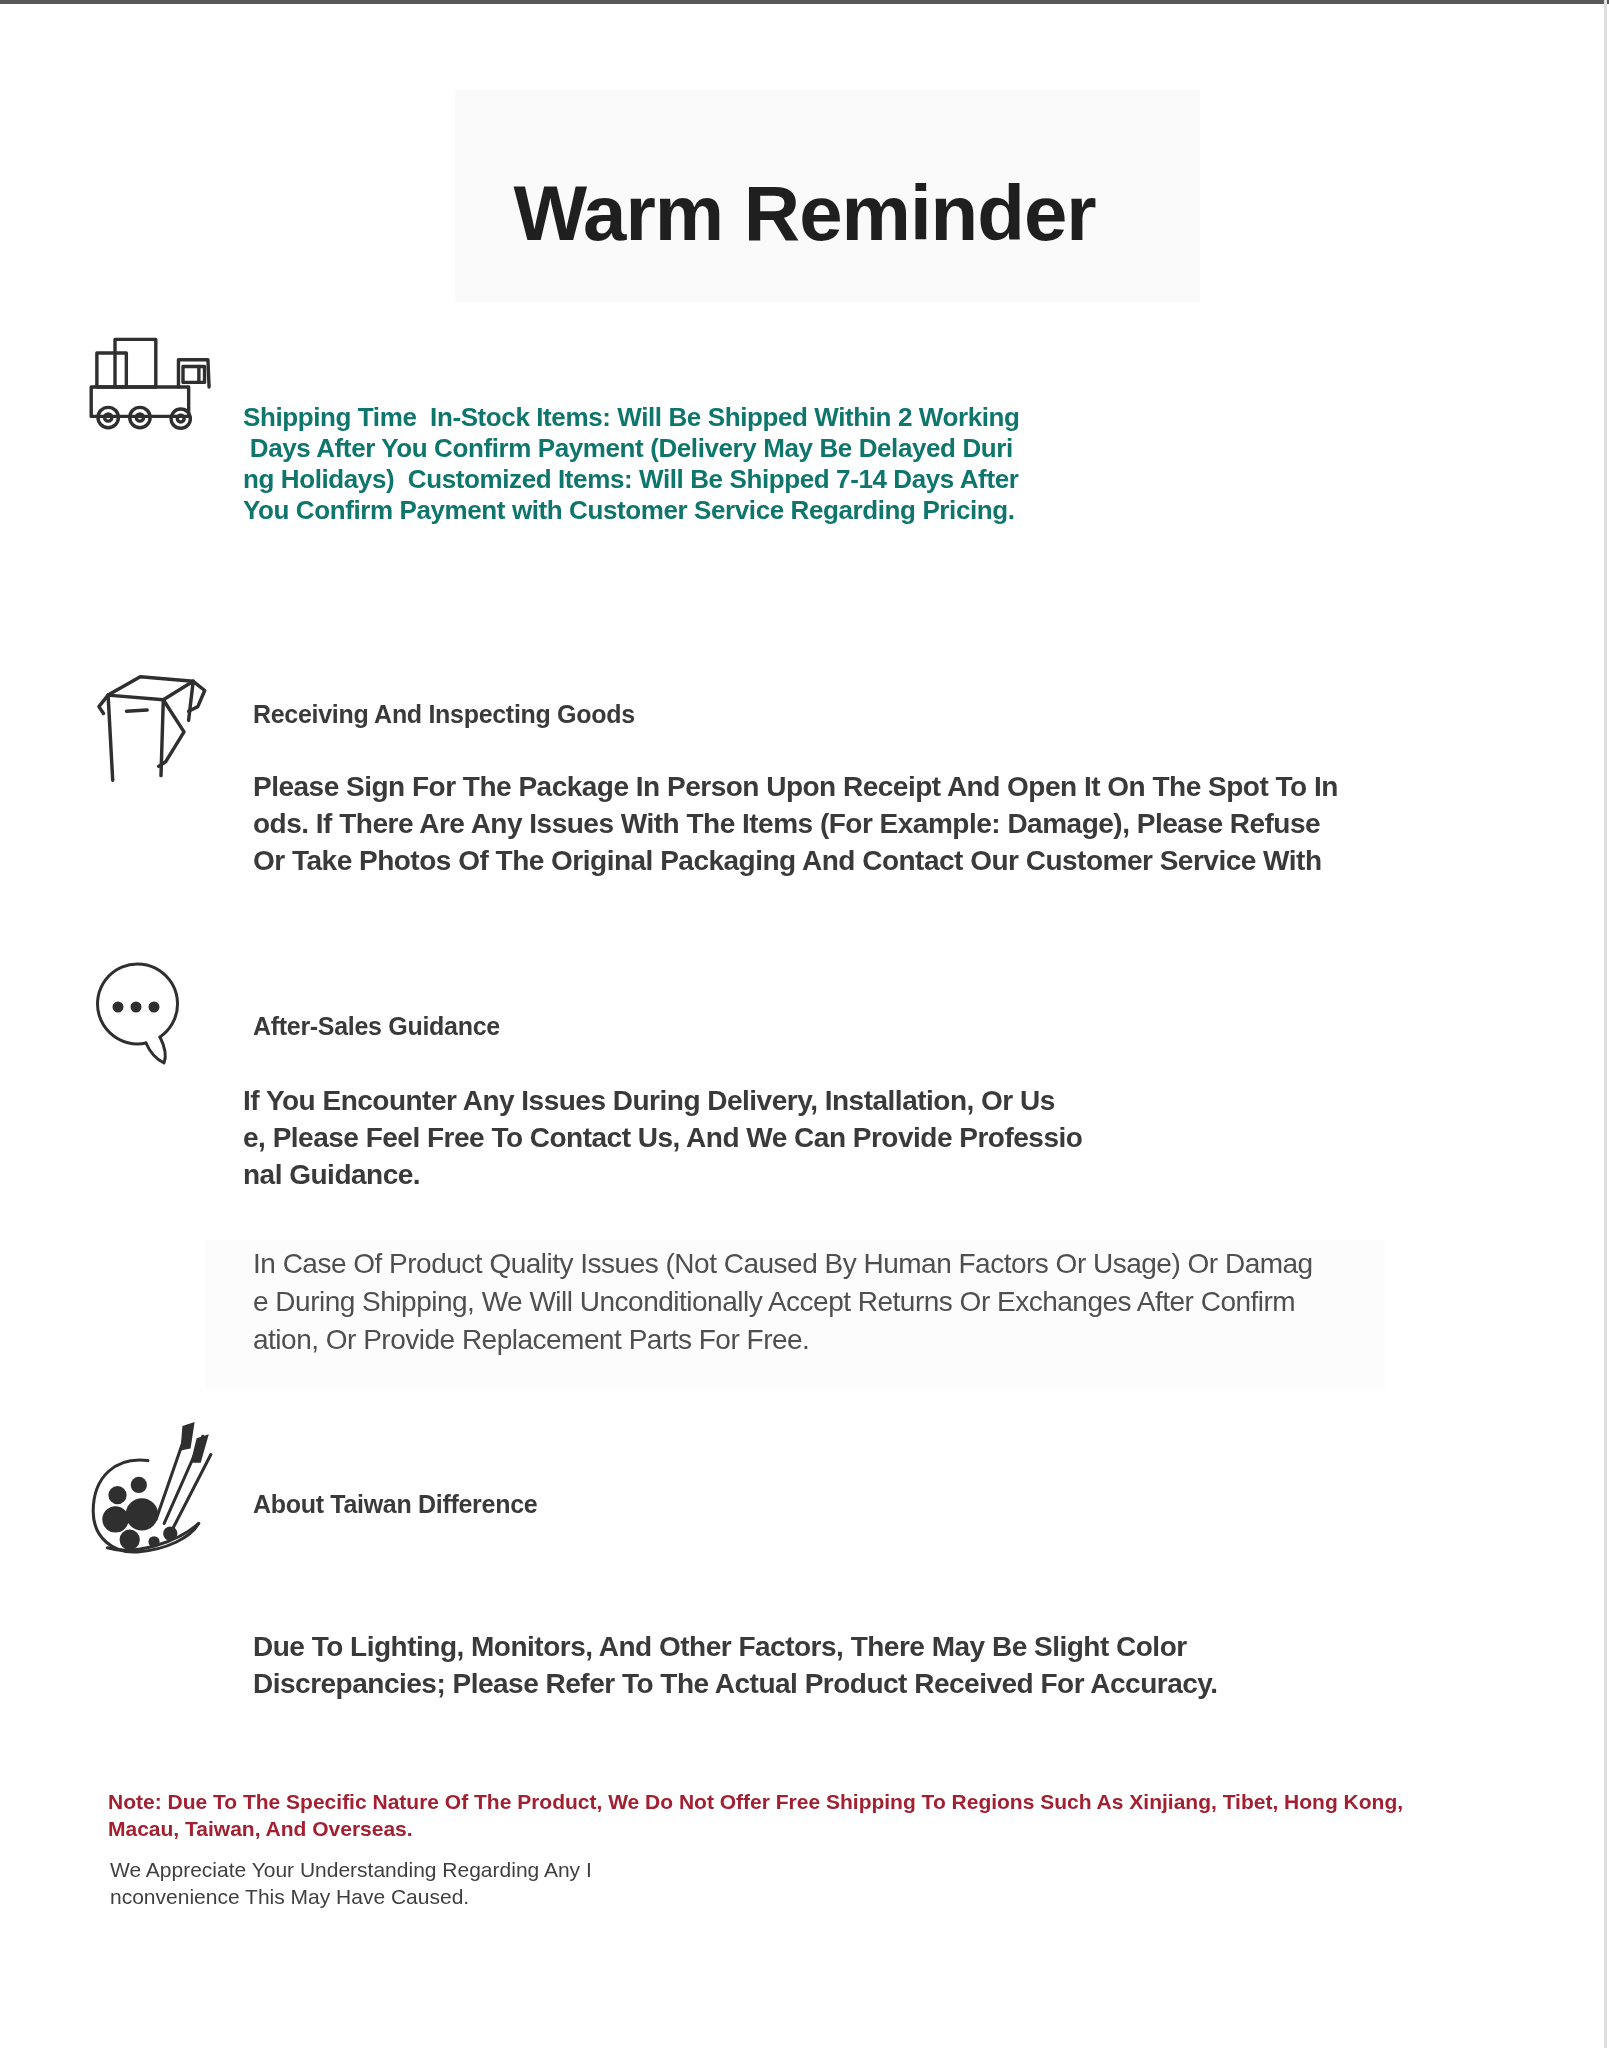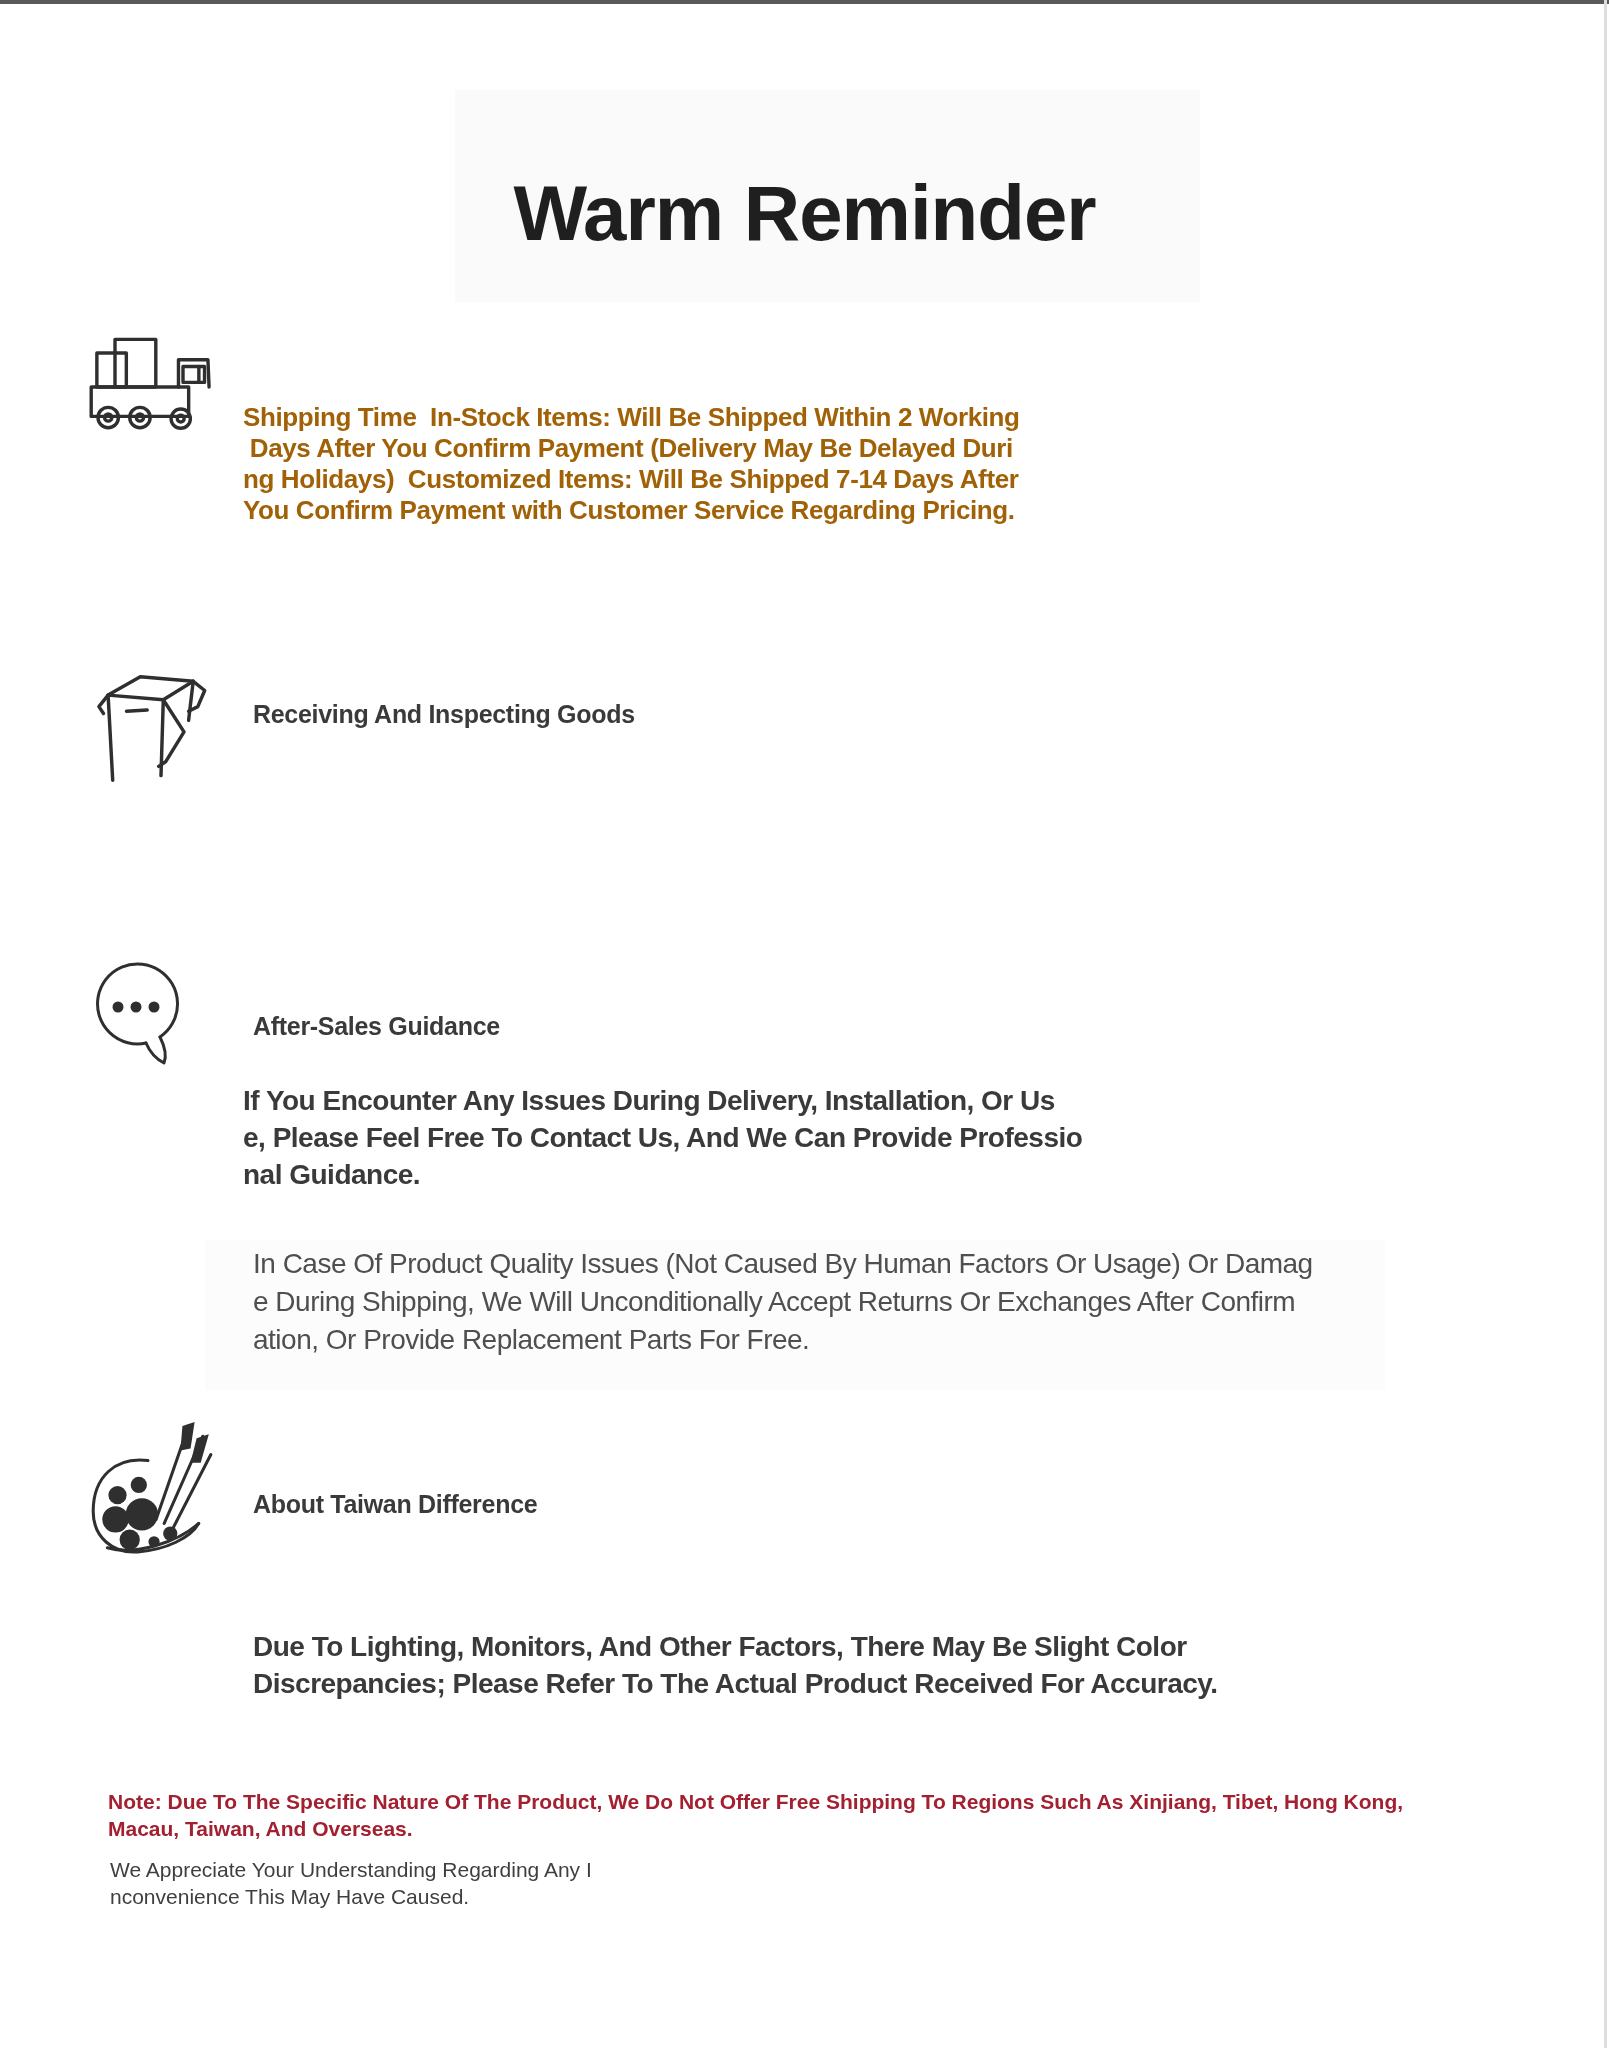--- a/index.html
+++ b/index.html
@@ -27,21 +27,21 @@
     position:absolute;
     font-size:25px;font-weight:700;color:#3a3a3a;
     letter-spacing:-0.3px;white-space:pre;text-align:center;
   }
   .para{
     position:absolute;left:243px;right:0;
     overflow:hidden;
     white-space:pre;
   }
   .para-bold-sm{
-    font-size:26px;font-weight:700;color:#a16207;
+    font-size:26px;font-weight:700;color:#0f766e;
     line-height:31px;letter-spacing:-0.4px;
   }
   .para-bold-lg{
     font-size:28px;font-weight:700;color:#3a3a3a;
     line-height:37px;letter-spacing:-0.5px;
   }
   .para-light-lg{
     font-size:28px;font-weight:400;color:#4f4f4f;
     line-height:38px;letter-spacing:-0.5px;
   }
@@ -95,20 +95,21 @@
       <path class="stroke" d="M14 34 L18 108"></path>
       <path class="stroke" d="M62 38 L60 104"></path>
       <path class="stroke" d="M88 22 L84 56"></path>
       <path class="stroke" d="M14 34 L6 44 L10 50"></path>
       <path class="stroke" d="M88 22 L98 30 L92 44 L84 48"></path>
       <path class="stroke" d="M62 38 L80 66 L64 92 L58 96"></path>
       <path class="stroke" d="M30 48 L48 47" stroke-width="5"></path>
     </svg>
   </div>
   <div class="section-heading" style="left:253px;top:700px;">Receiving And Inspecting Goods</div>
+  <div class="para para-bold-lg" style="left:253px;top:768px;">Please Sign For The Package In Person Upon Receipt And Open It On The Spot To In<br>ods. If There Are Any Issues With The Items (For Example: Damage), Please Refuse<br>Or Take Photos Of The Original Packaging And Contact Our Customer Service With</div>
 
   <div class="icon-box" style="left:88px;top:962px;width:100px;height:112px;">
     <svg viewBox="0 0 100 110" xmlns="http://www.w3.org/2000/svg">
       <path class="stroke" stroke-width="4" d="M72 74 A40 40 0 1 0 58 80"></path>
       <path class="stroke" stroke-width="4" d="M72 74 Q80 90 76 100 Q64 94 58 80"></path>
       <circle class="fillbit" cx="30" cy="44" r="5.5"></circle>
       <circle class="fillbit" cx="48" cy="44" r="5.5"></circle>
       <circle class="fillbit" cx="66" cy="44" r="5.5"></circle>
     </svg>
   </div>

